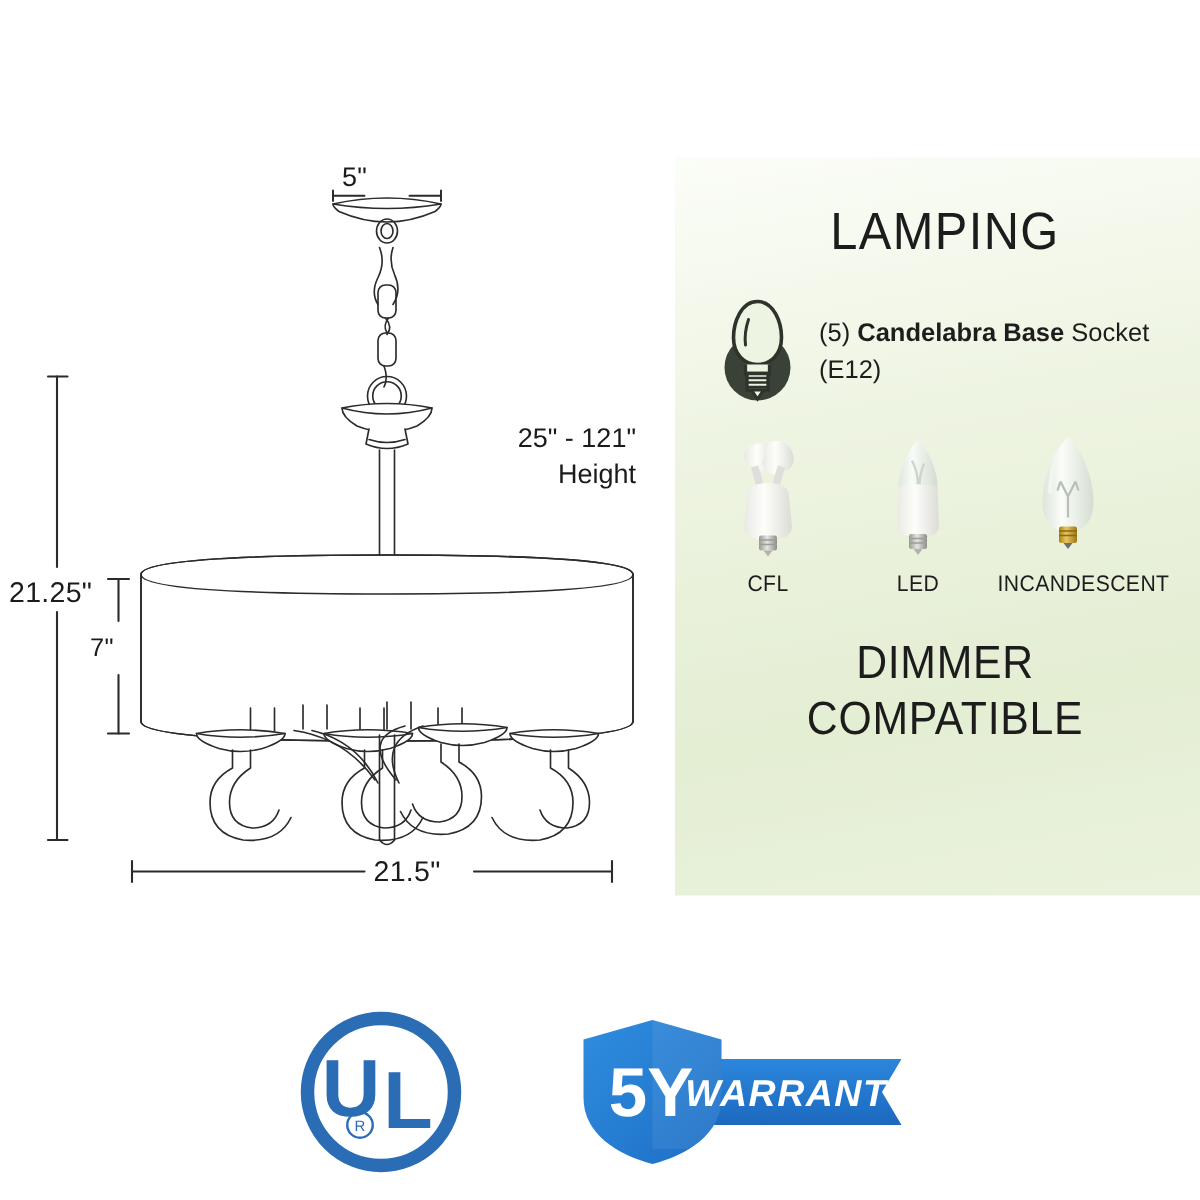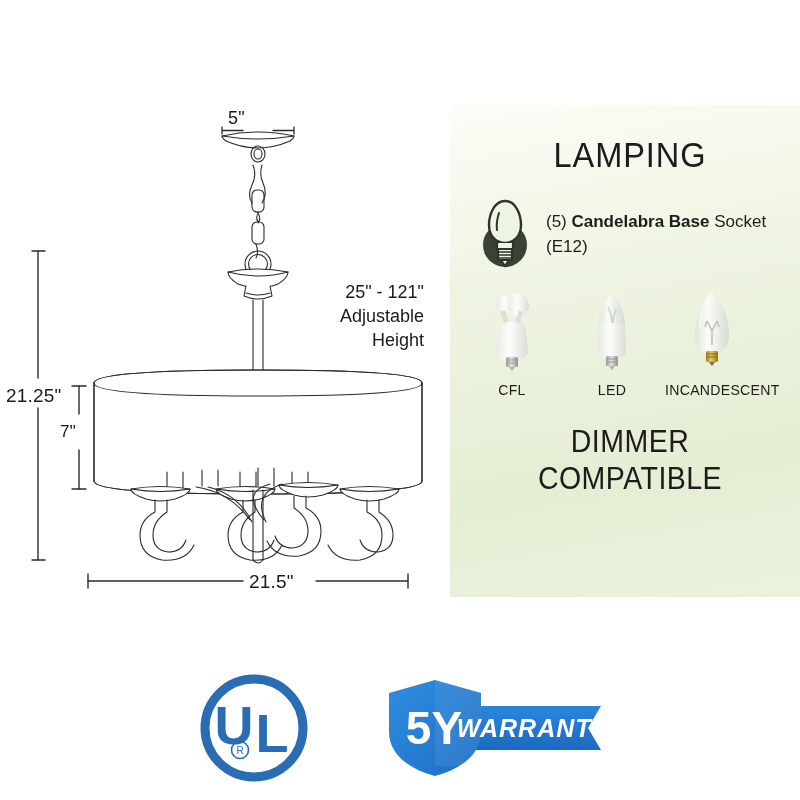--- a/index.html
+++ b/index.html
@@ -225,21 +225,20 @@
       </g>
     </svg>
 
     <div class="dim-text" id="dim-canopy">5"</div>
     <div class="dim-text" id="dim-overall">21.25"</div>
     <div class="dim-text" id="dim-shade">7"</div>
     <div class="dim-text" id="dim-width">21.5"</div>
 
     <div id="adjustable-height">
       <div>25" - 121"</div>
-      <div>Adjustable</div>
       <div>Height</div>
     </div>
   </div>
 
   <div class="panel">
 
     <div class="panel-title">LAMPING</div>
 
     <div class="socket-row">
       <svg class="socket-icon" viewBox="0 0 62 74">

